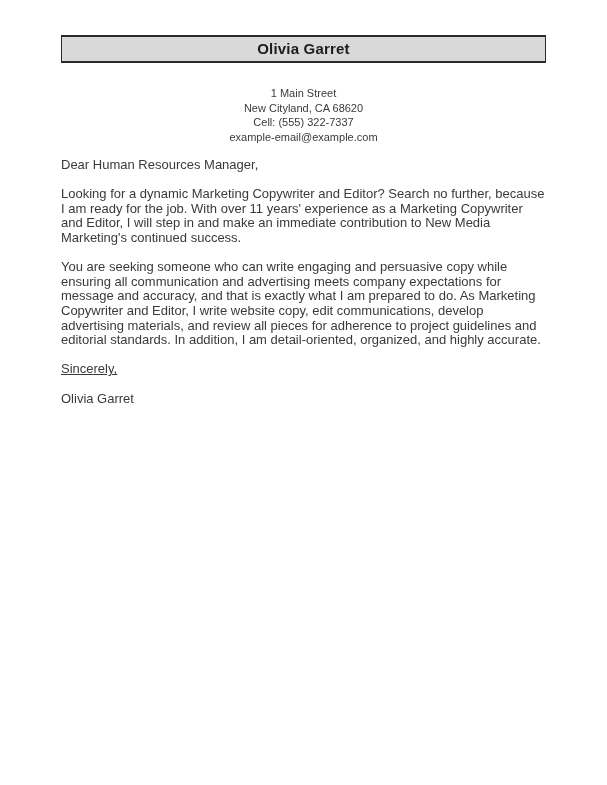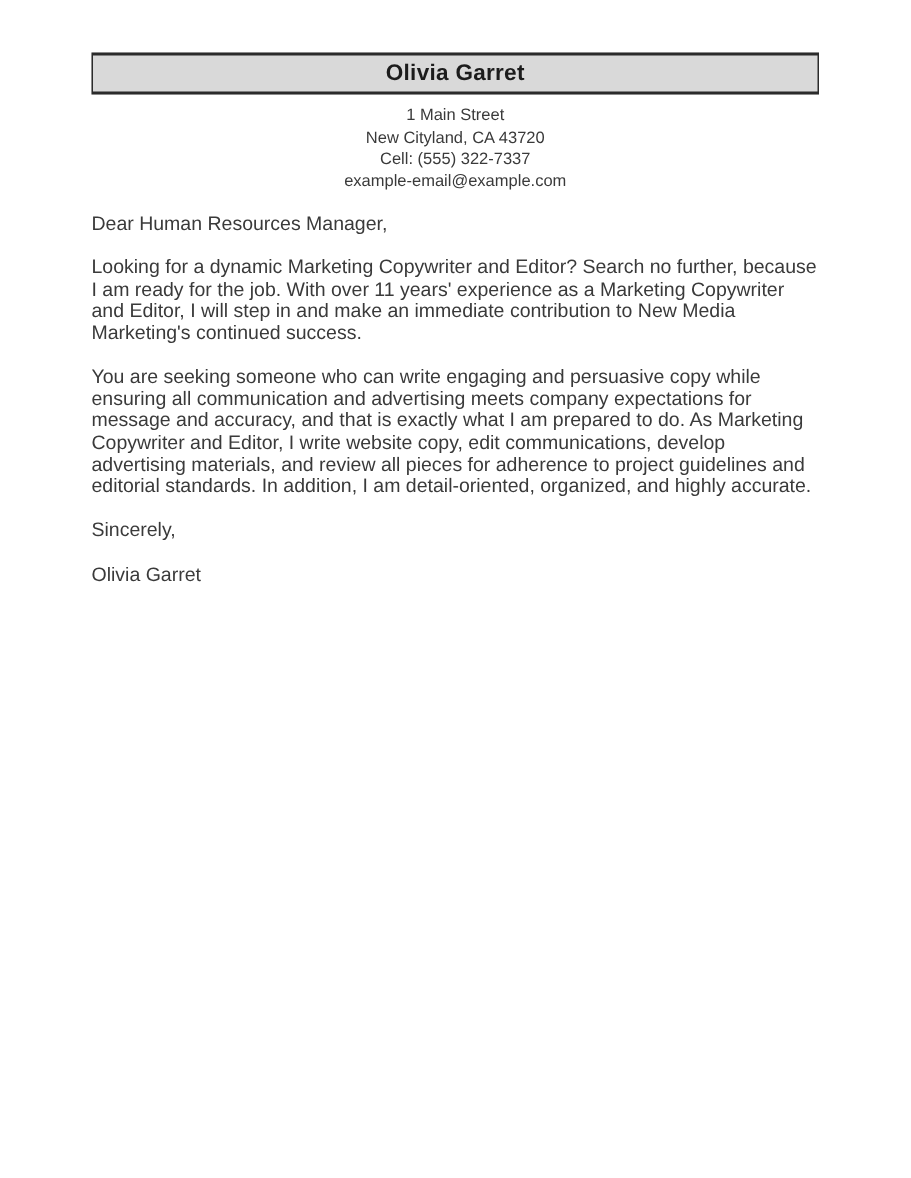--- a/index.html
+++ b/index.html
@@ -28,47 +28,47 @@
     border-left:1px solid var(--header-border);
     border-right:1px solid var(--header-border);
     text-align:center;
     font-weight:bold;
     font-size:15px;
     line-height:24px;
     color:var(--title);
     letter-spacing:0.2px;
   }
   .contact{
-    margin-top:7px;
+    margin-top:23px;
     margin-bottom:14px;
     text-align:center;
     font-size:11px;
     line-height:14.5px;
   }
   .contact div{white-space:nowrap;}
   .body-text{
     font-size:13px;
     line-height:14.6px;
     text-align:left;
   }
   .body-text p{margin:0 0 14.6px 0;}
   .salutation{margin:0 0 14.6px 0;}
-  .closing{margin:0 0 26px 0;}
+  .closing{margin:0 0 26px 0;text-decoration:underline;}
   .signature{margin:14.6px 0 0 0;}
 </style>
 </head>
 <body>
 
 <div class="page">
 
   <div class="name-bar">Olivia Garret</div>
 
   <div class="contact">
     <div>1 Main Street</div>
-    <div>New Cityland, CA 43720</div>
+    <div>New Cityland, CA 68620</div>
     <div>Cell: (555) 322-7337</div>
     <div>example-email@example.com</div>
   </div>
 
   <div class="body-text">
     <p class="salutation">Dear Human Resources Manager,</p>
 
     <p>Looking for a dynamic Marketing Copywriter and Editor? Search no further, because I am ready for the job. With over 11 years' experience as a Marketing Copywriter and Editor, I will step in and make an immediate contribution to New Media Marketing's continued success.</p>
 
     <p>You are seeking someone who can write engaging and persuasive copy while ensuring all communication and advertising meets company expectations for message and accuracy, and that is exactly what I am prepared to do. As Marketing Copywriter and Editor, I write website copy, edit communications, develop advertising materials, and review all pieces for adherence to project guidelines and editorial standards. In addition, I am detail-oriented, organized, and highly accurate.</p>

